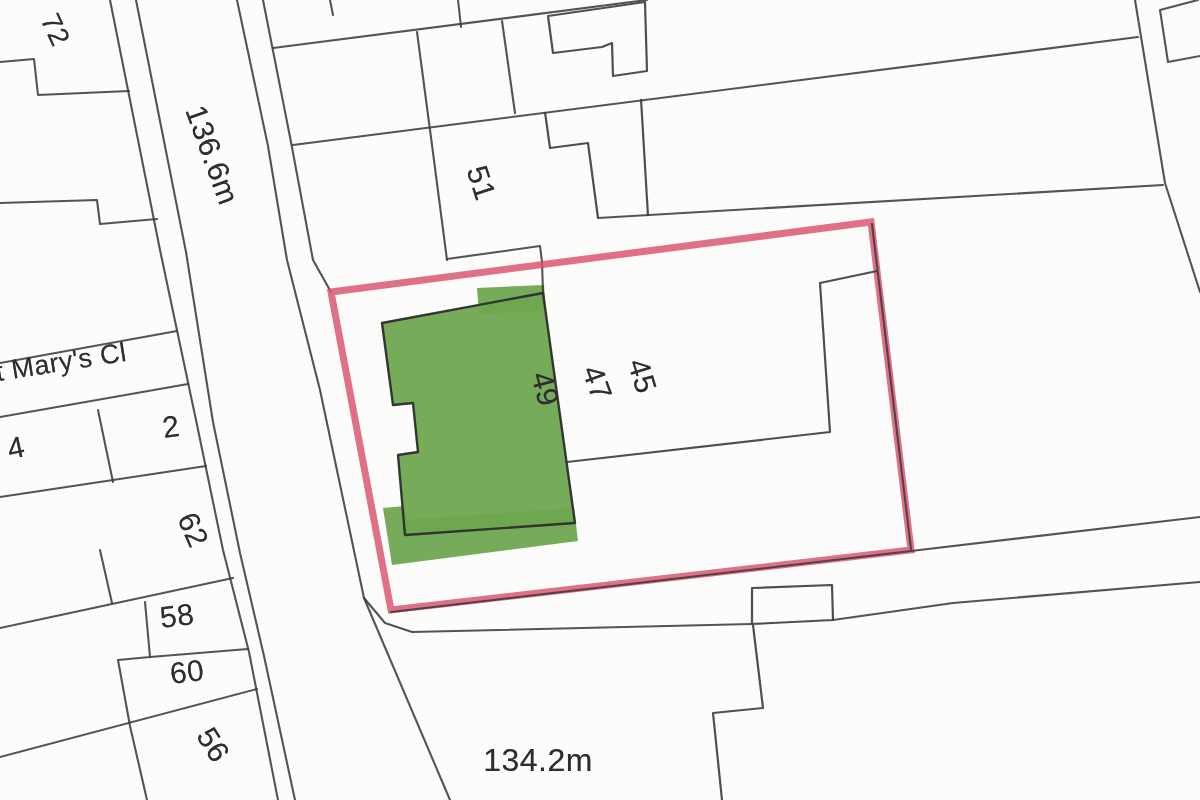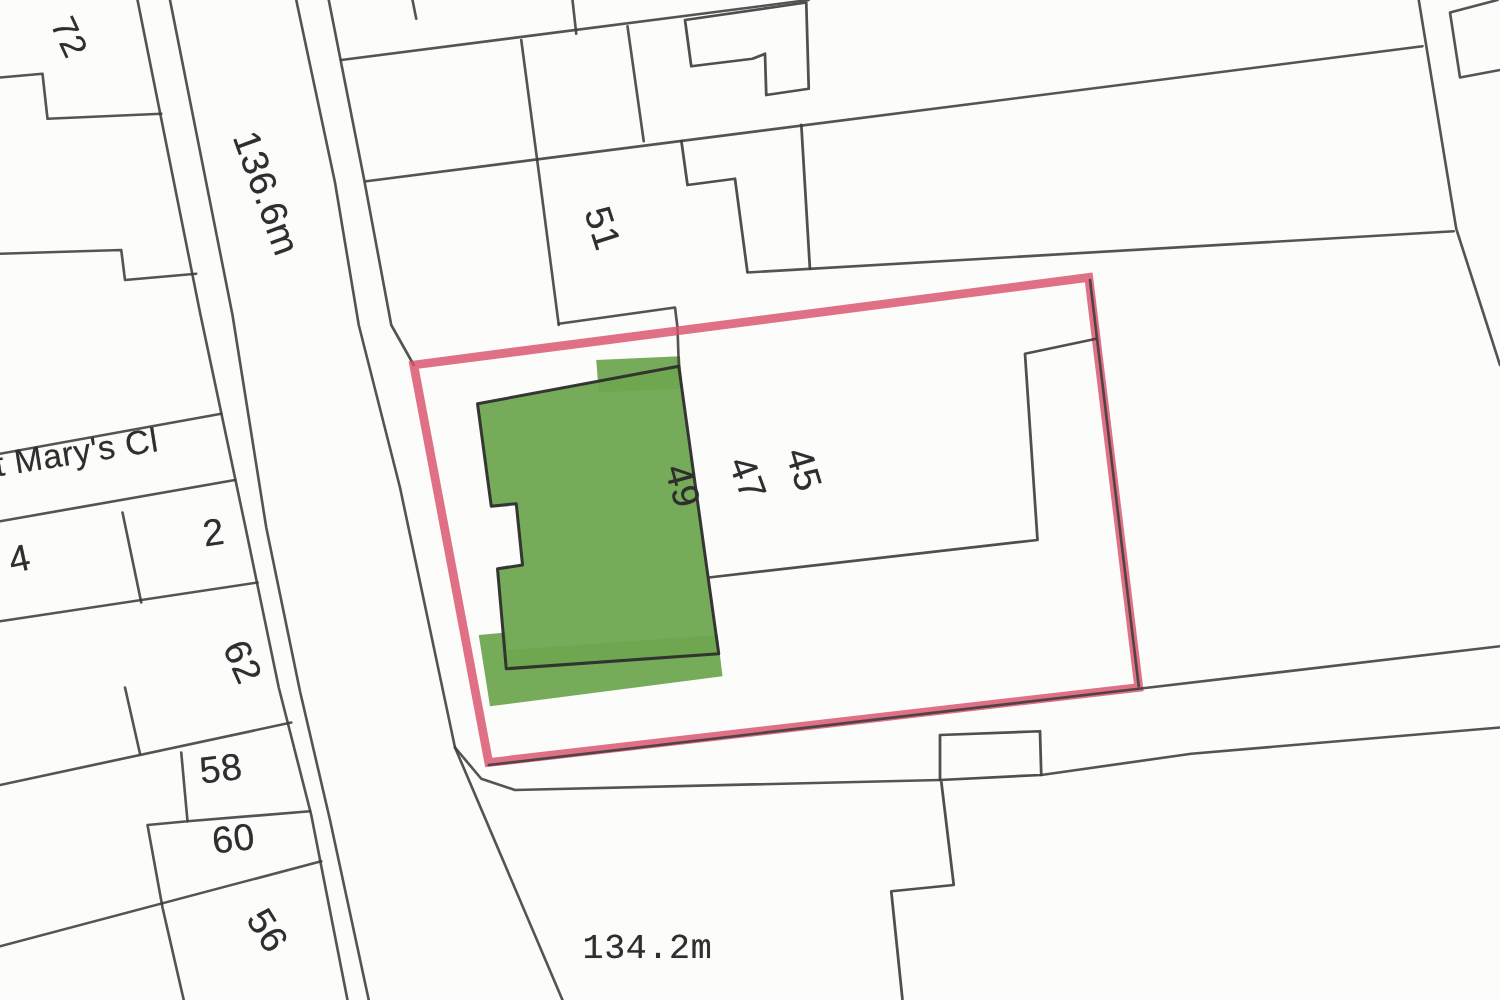--- a/index.html
+++ b/index.html
@@ -113,15 +113,15 @@
   <div class="map-label" style="left:213px;top:745px;font-size:30px;transform:translate(-50%,-50%) rotate(58deg);">56</div>
 
   <div class="map-label" style="left:481px;top:183px;font-size:30px;transform:translate(-50%,-50%) rotate(72deg);">51</div>
 
   <div class="map-label" style="left:545px;top:389px;font-size:30px;transform:translate(-50%,-50%) rotate(75deg);">49</div>
 
   <div class="map-label" style="left:597px;top:383px;font-size:30px;transform:translate(-50%,-50%) rotate(70deg);">47</div>
 
   <div class="map-label" style="left:642px;top:376px;font-size:30px;transform:translate(-50%,-50%) rotate(73deg);">45</div>
 
-  <div class="map-label" style="left:518px;top:760px;font-size:28px;transform:translate(-50%,-50%) rotate(0deg);font-family:Liberation Mono, monospace;">134.2m</div>
+  <div class="map-label" style="left:538px;top:760px;font-size:32px;transform:translate(-50%,-50%) rotate(0deg);">134.2m</div>
 
 </div>
 
 </body></html>

